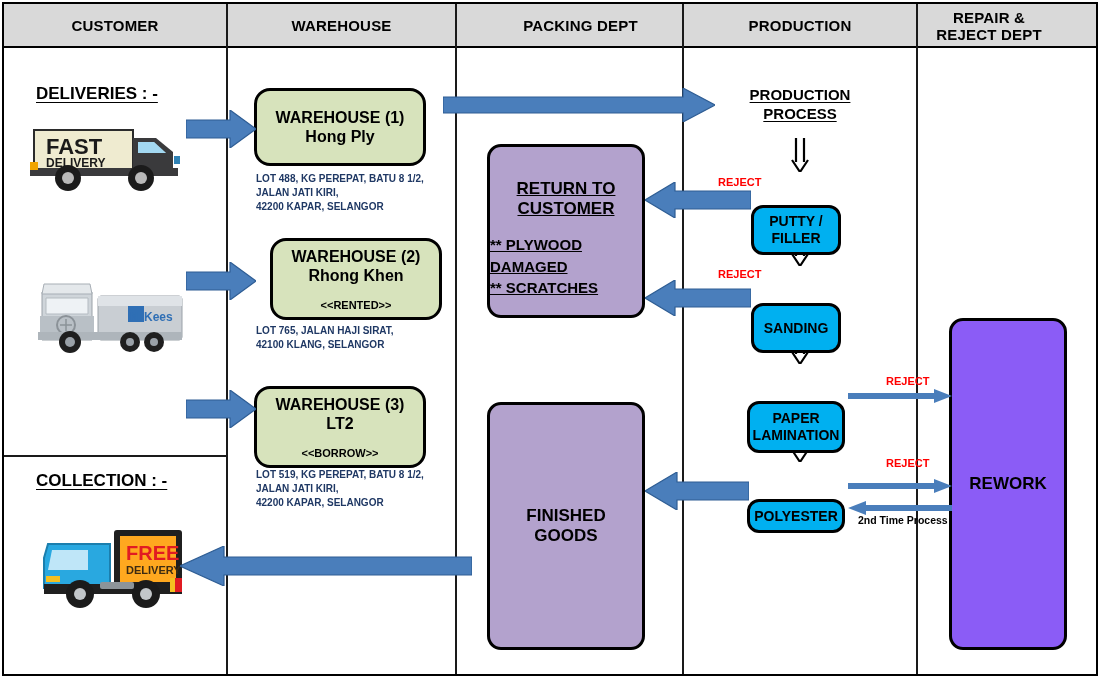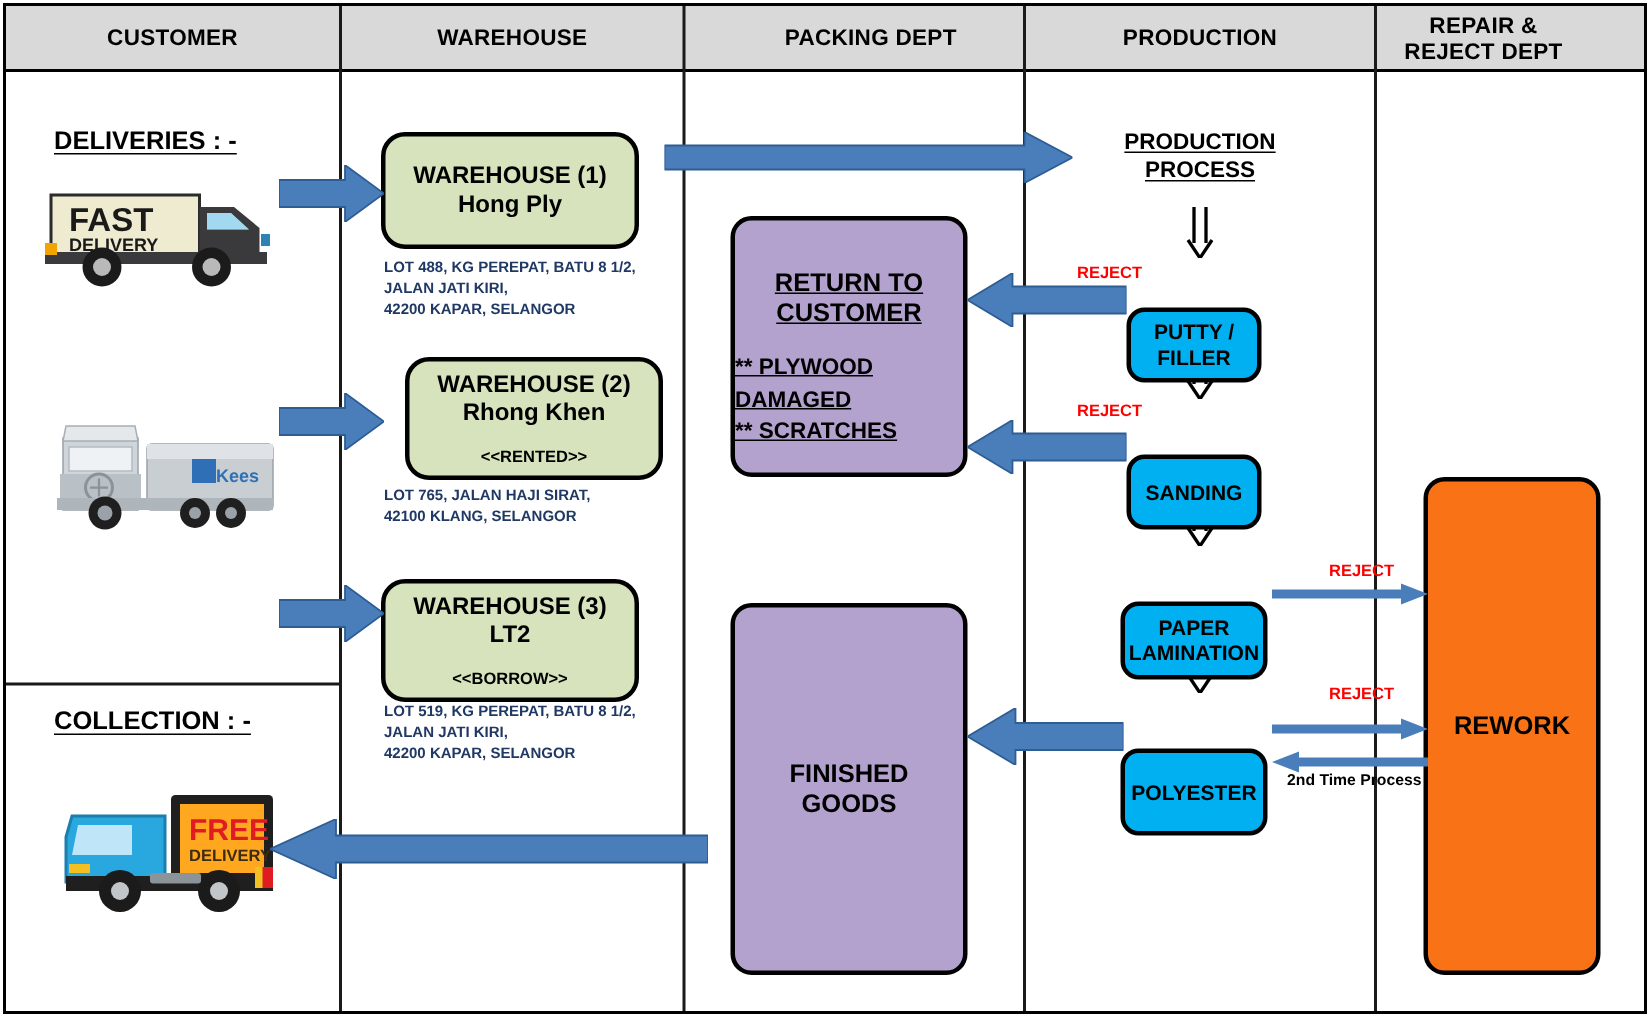--- a/index.html
+++ b/index.html
@@ -46,21 +46,21 @@
     text-align:center; color:#000;
   }
   .node .title { font-weight:700; line-height:1.2; }
   .node.wh { background:#d7e3bc; border-radius:16px; }
   .node.wh .title { font-size:16px; }
   .node.wh .tag { font-size:11px; font-weight:700; margin-top:14px; }
   .node.purple { background:#b3a2cd; }
   .node.purple .title { font-size:17px; }
   .node.blue { background:#00b0f0; border-radius:12px;margin-top:33px; }
   .node.blue .title { font-size:14px; }
-  .node.orange { background:#f97316; }
+  .node.orange { background:#8b5cf6; }
   .node.orange .title { font-size:17px; }
 
   .note-lines {
     position:absolute; font-size:10px; font-weight:700; color:#1f3864; line-height:1.4;
     white-space:pre-line;
   }
   .subnote {
     font-size:15px; font-weight:700; color:#000; line-height:1.45;
     margin-top:14px; text-align:left; white-space:pre-line;
   }
@@ -249,21 +249,21 @@
 
   <div class="node blue" style="left:751px; top:270px; width:90px; height:50px;">
     <span class="title">SANDING</span>
   </div>
 
   <div class="node blue" style="left:747px; top:368px; width:98px; height:52px;">
     <span class="title">PAPER</span>
     <span class="title">LAMINATION</span>
   </div>
 
-  <div class="node blue" style="left:747px; top:466px; width:98px; height:58px;">
+  <div class="node blue" style="left:747px; top:466px; width:98px; height:34px;">
     <span class="title">POLYESTER</span>
   </div>
 
   <div class="node orange" style="left:949px; top:318px; width:118px; height:332px;">
     <span class="title">REWORK</span>
   </div>
 
   <div class="barrow" style="left:186px; top:110px;">
     <svg width="70" height="38" viewBox="0 0 70 38">
       <path d="M0 10 H44 V0 L70 19 L44 38 V28 H0 Z" fill="#4a7ebb" stroke="#2e5d94" stroke-width="1.2"></path>

